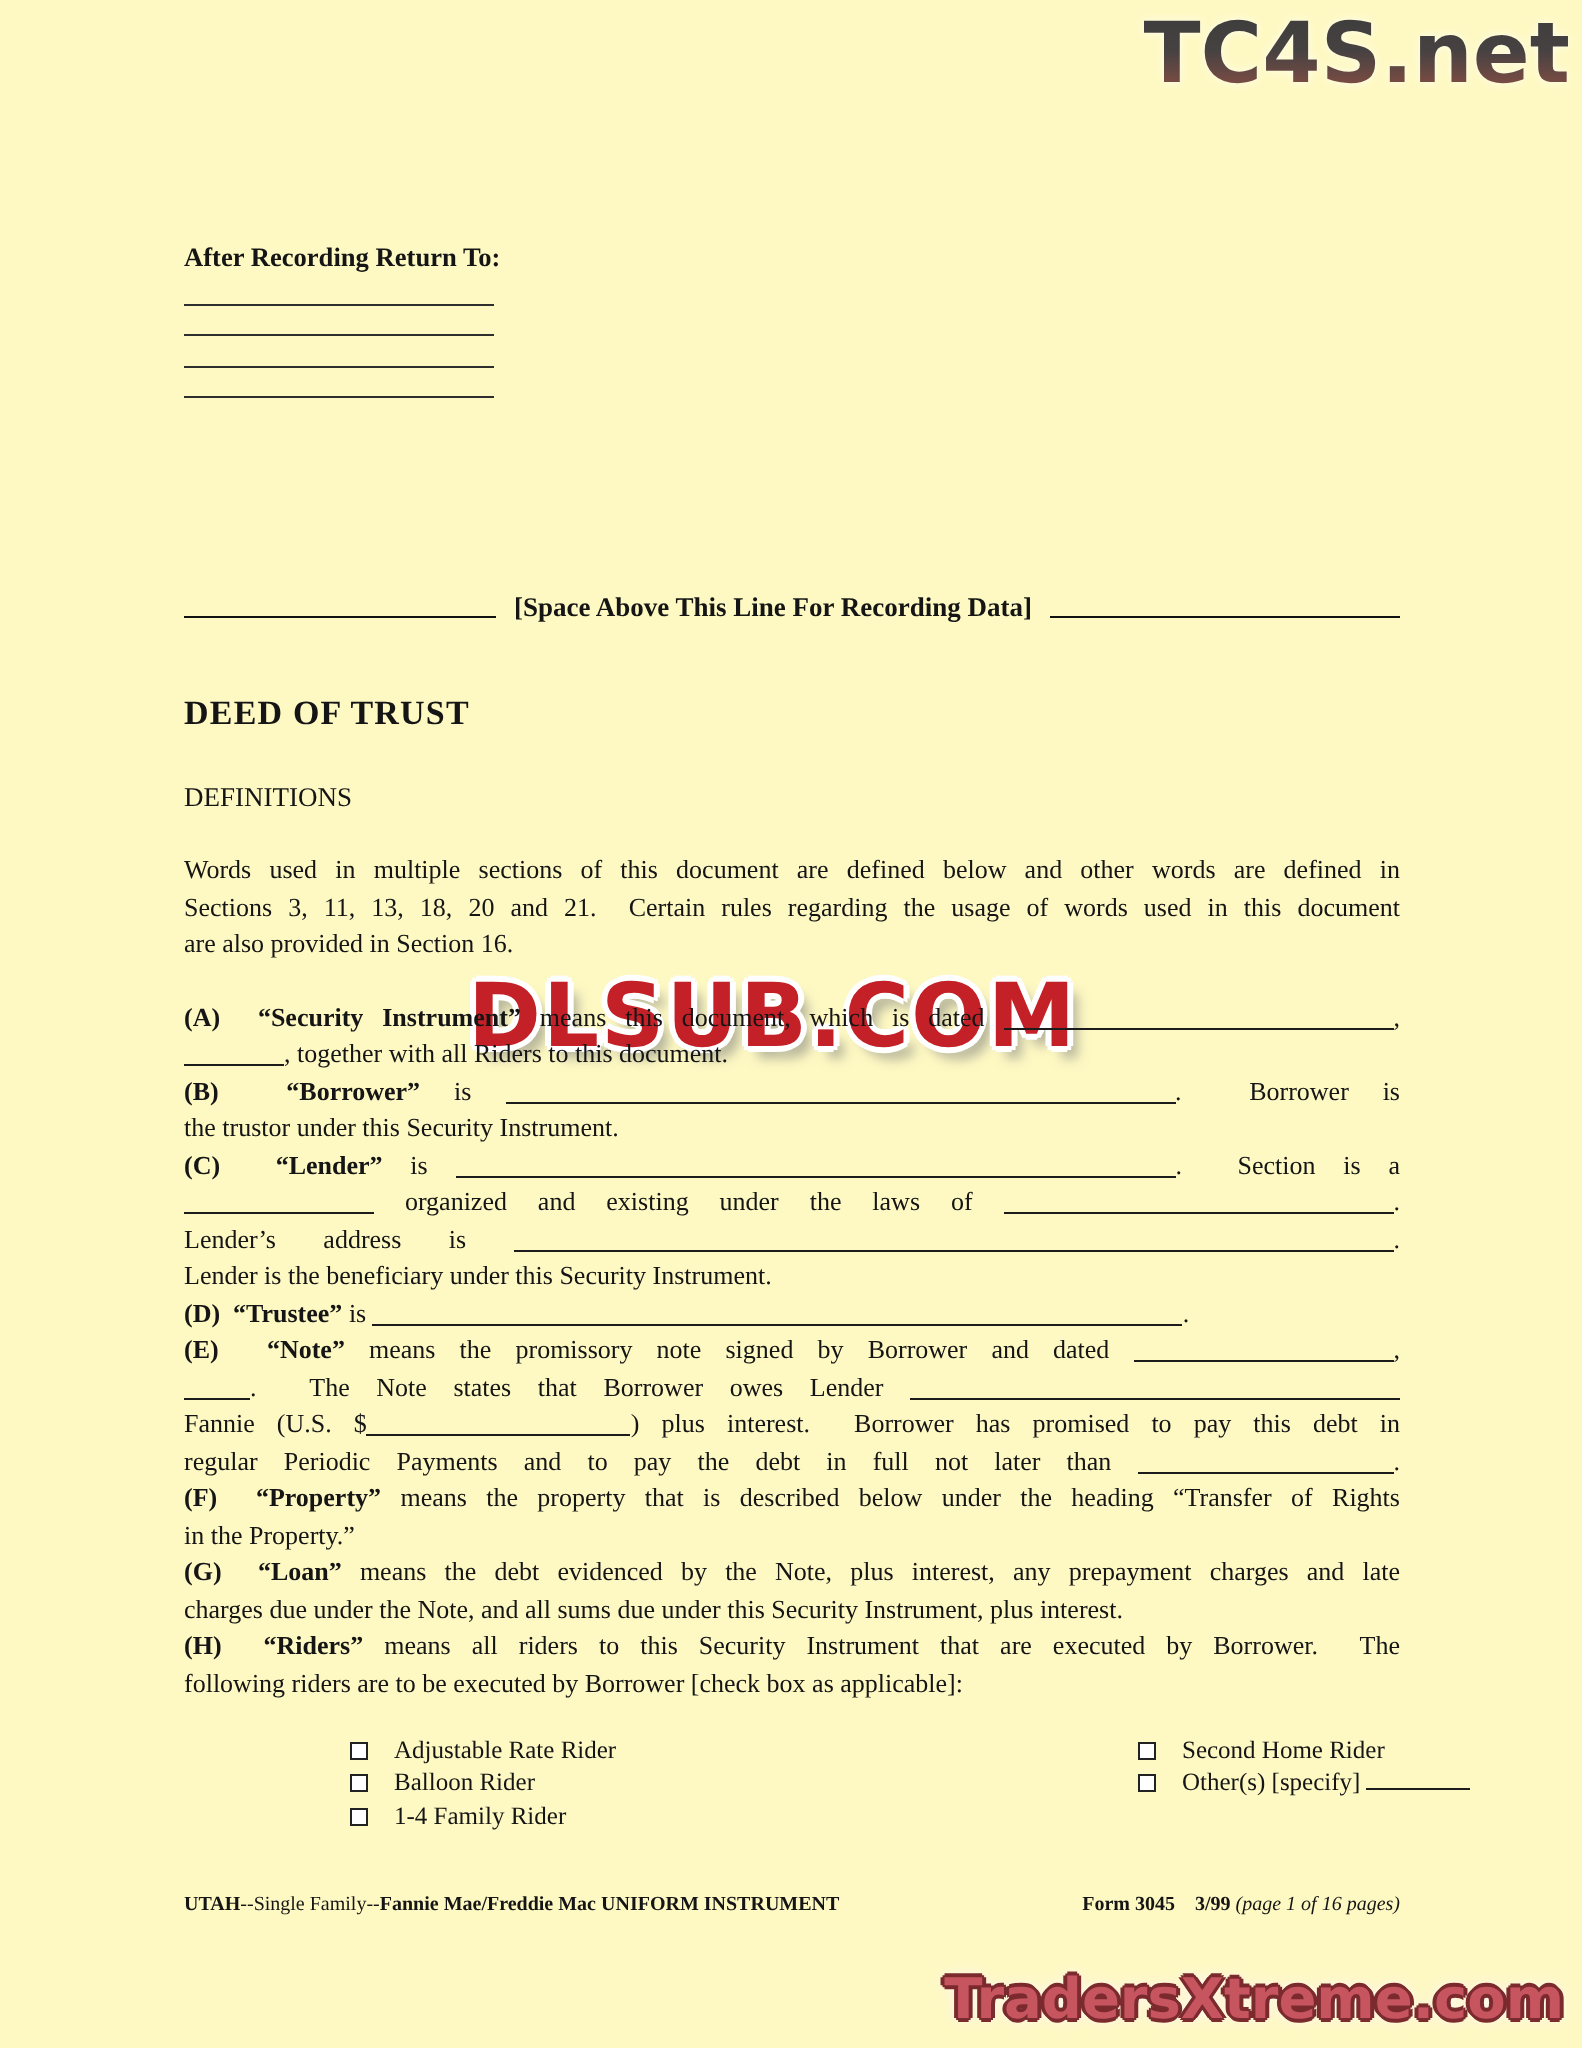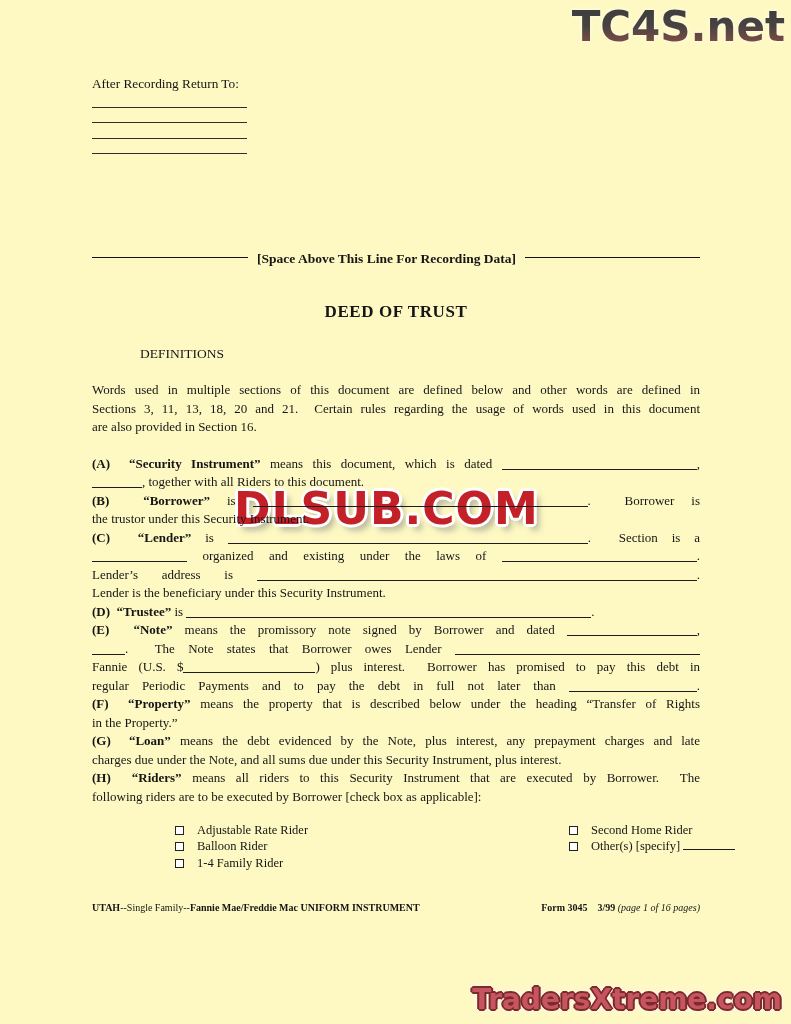--- a/index.html
+++ b/index.html
@@ -25,33 +25,33 @@
   }
   .wm-bottom {
     top:983px; right:9px; font-size:28px; color:#c75560; letter-spacing:0px;
     text-shadow:
       -1px -1px 0 #7b2a2e, 1px -1px 0 #7b2a2e, -1px 1px 0 #7b2a2e, 1px 1px 0 #7b2a2e,
       0 -2px 0 #7b2a2e, 0 2px 0 #7b2a2e, -2px 0 0 #7b2a2e, 2px 0 0 #7b2a2e,
       0 0 6px rgba(255,255,255,0.95), 0 0 10px rgba(255,240,240,0.9);
   }
 
   
-  .return-block { padding-top:75px; font-size:13.3px; line-height:17px; }
+  .return-block { padding-top:120px; font-size:13.3px; line-height:17px;font-weight:bold; }
   .rline { width:155px; height:15.5px; border-bottom:1.3px solid #2e2e2e; }
 
   
-  .recording-row { margin-top:97px; display:flex; align-items:center; height:16px; }
+  .recording-row { margin-top:97px; display:flex; align-items:flex-end; height:16px; }
   .recording-row .rule { border-bottom:1.6px solid #111; height:1px; margin-bottom:3px; }
   .rule-left { width:156px; }
   .rule-right { flex:1; }
   .recording-label { font-weight:bold; font-size:13.5px; margin:0 9px; white-space:nowrap; }
 
   
-  .doc-title { margin-top:35px; text-align:center; font-weight:bold; font-size:17px; letter-spacing:0.6px; }
-  .definitions-heading { margin-top:24px; font-size:13.5px;margin-left:48px; }
+  .doc-title { margin-top:35px; text-align:left; font-weight:bold; font-size:17px; letter-spacing:0.6px; }
+  .definitions-heading { margin-top:24px; font-size:13.5px; }
 
   
   .body-lines { margin-top:19px; font-size:13px; }
   .line { line-height:18.5px; height:18.5px; text-align:justify; overflow:visible; }
   .line.just { text-align-last:justify; }
   .line span.txt { white-space:pre-wrap; }
   .bold { font-weight:bold; }
   .blank { display:inline-block; border-bottom:1.3px solid #1c1c1c; height:12px; margin-bottom:-2px; }
 
   

